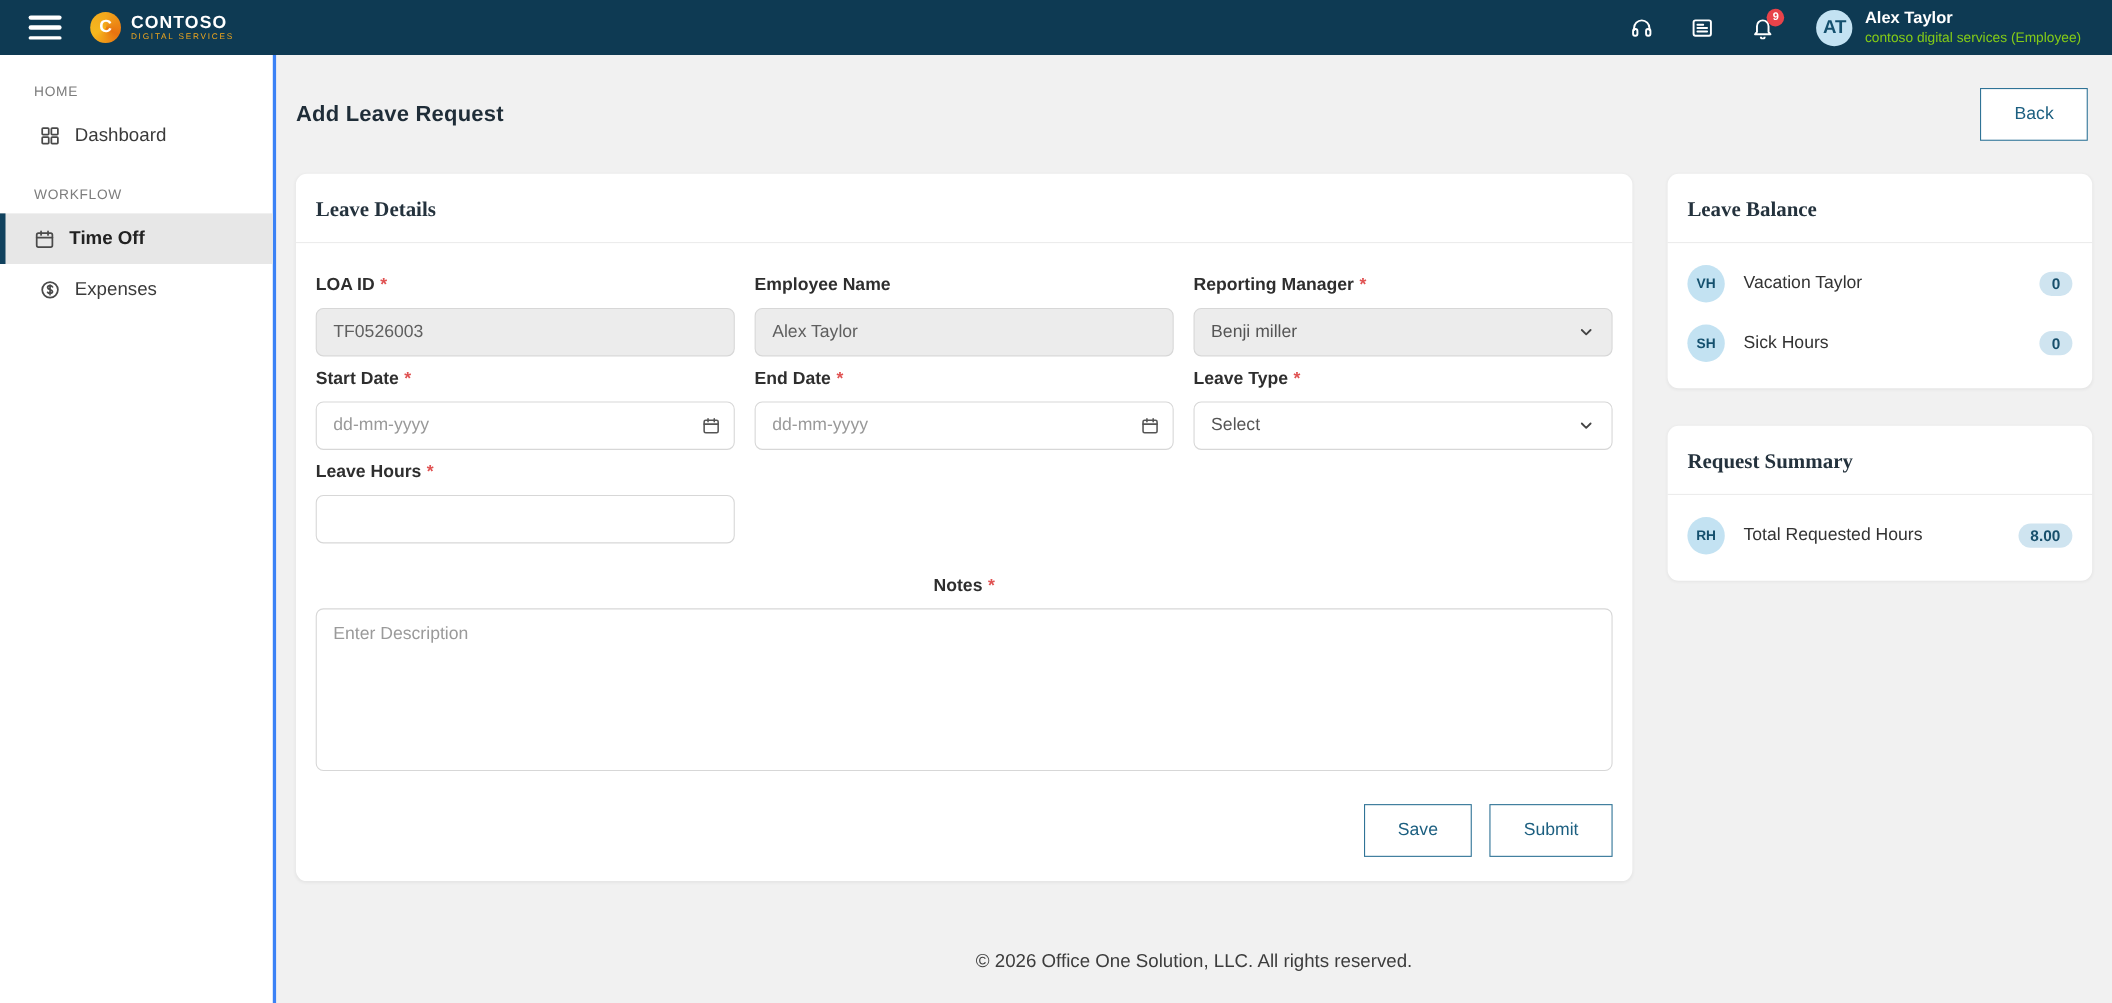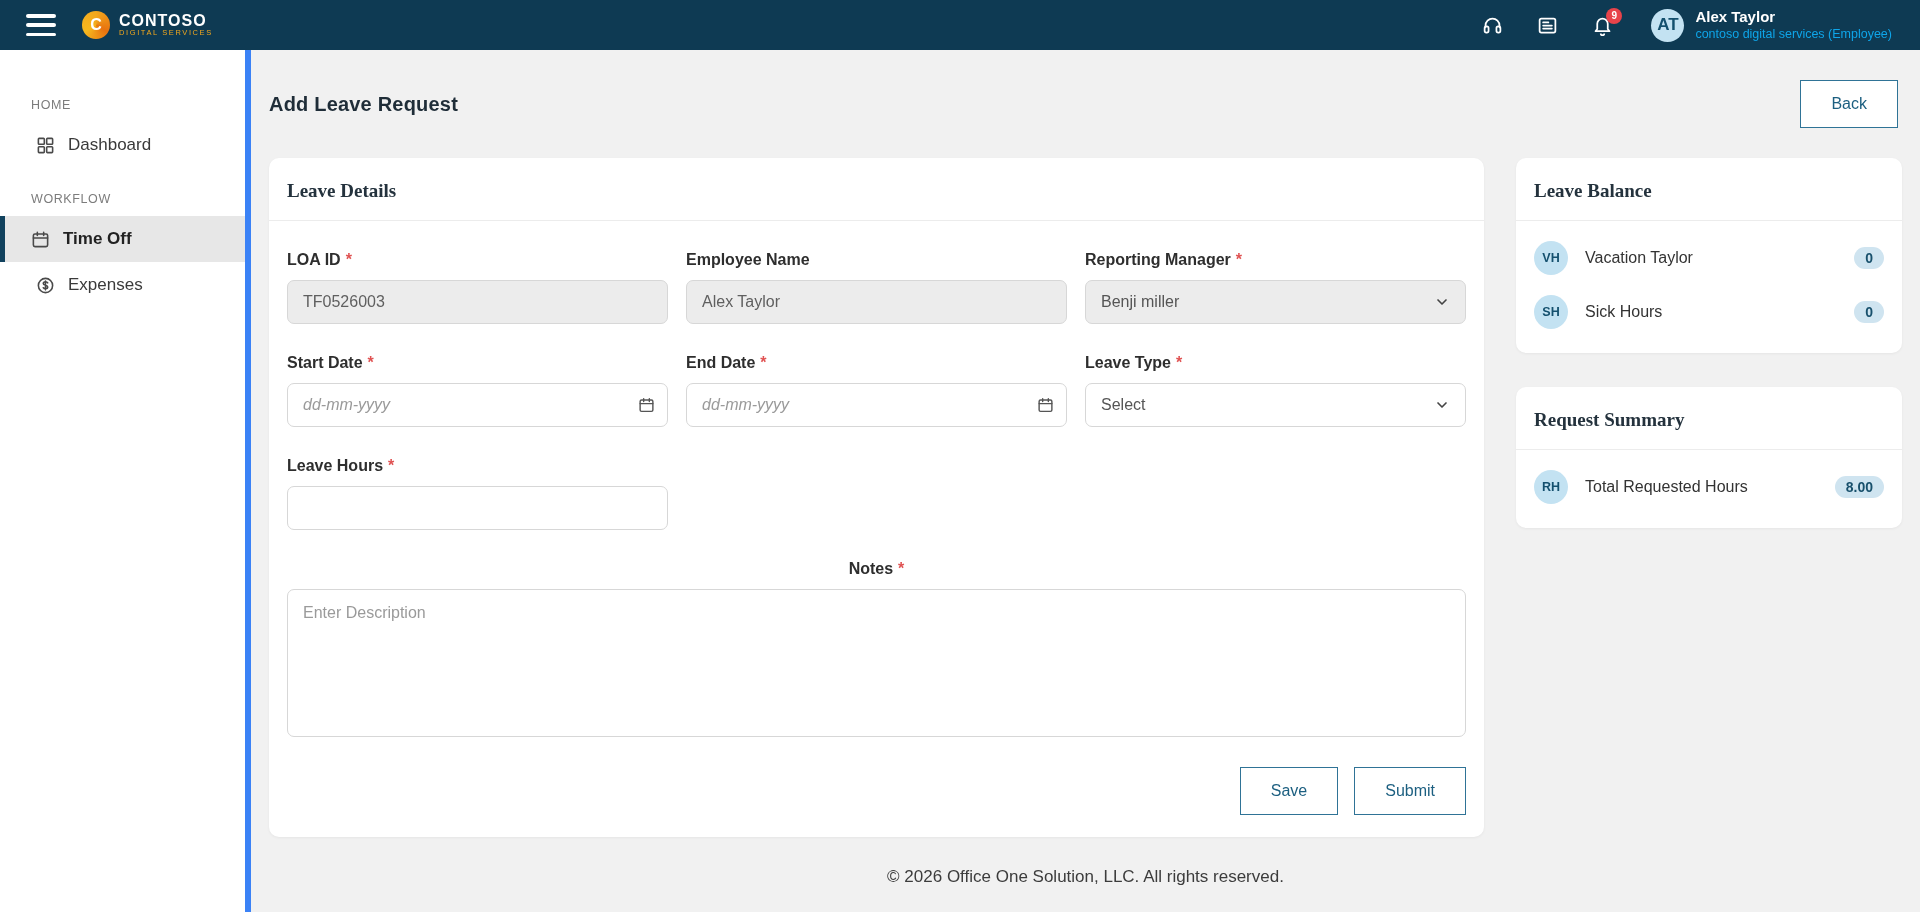--- a/index.html
+++ b/index.html
@@ -16,25 +16,25 @@
   .logo-text { display:flex; flex-direction:column; line-height:1.05; }
   .brand { color:#fff; font-weight:bold; font-size:16px; letter-spacing:1px; }
   .brand-sub { color:#f2a81d; font-size:7.5px; letter-spacing:1.6px; }
   .nav-right { display:flex; align-items:center; gap:34px; }
   .nav-icon { position:relative; background:none; border:none; color:#fff; cursor:pointer; display:flex; align-items:center; }
   .nav-badge { position:absolute; top:-7px; right:-9px; background:#e8434a; color:#fff; font-size:10px; font-weight:bold; min-width:16px; height:16px; border-radius:8px; display:flex; align-items:center; justify-content:center; padding:0 4px; }
   .user { display:flex; align-items:center; gap:11px; cursor:pointer; margin-left:4px; }
   .avatar { width:33px; height:33px; border-radius:50%; background:#c3e2f2; color:#14506e; font-size:17px; font-weight:bold; display:flex; align-items:center; justify-content:center; flex-shrink:0; }
   .user-meta { display:flex; flex-direction:column; line-height:1.25; }
   .user-name { color:#fff; font-weight:bold; font-size:15px; }
-  .user-org { color:#0ea5e9; font-size:12.5px; }
+  .user-org { color:#84cc16; font-size:12.5px; }
 
   
   .shell { display:flex; height:862px; }
-  .sidebar { width:251px; background:#fff; border-right:6px solid #3b82f6; padding-top:38px; flex-shrink:0; }
+  .sidebar { width:251px; background:#fff; border-right:3px solid #3b82f6; padding-top:16px; flex-shrink:0; }
   .section-label { font-size:12.5px; color:#7c7c7c; letter-spacing:.6px; padding:10px 0 10px 31px; }
   .side-item { display:flex; align-items:center; gap:13px; height:46px; padding-left:31px; font-size:17px; color:#3a3a3a; cursor:pointer; border-left:5px solid transparent; }
   .side-item .side-icon { display:flex; align-items:center; color:#4a4a4a; }
   .side-item.active { background:#e7e7e7; border-left:5px solid #11425e; padding-left:26px; font-weight:bold; color:#222; }
   .sidebar .gap { height:14px; }
 
   
   .main { flex:1; display:flex; flex-direction:column; overflow:hidden; }
   .page-header { display:flex; align-items:center; justify-content:space-between; padding:30px 22px 30px 18px; }
   .page-title { font-size:20px; font-weight:bold; color:#1f2d38; letter-spacing:.2px; }
@@ -48,26 +48,26 @@
   .form-card { flex:1; }
   .form-body { padding:30px 18px 22px; }
   .grid3 { display:grid; grid-template-columns:repeat(3, 1fr); column-gap:18px; }
   .field { display:flex; flex-direction:column; }
   .label-row { display:flex; gap:5px; margin-bottom:11px; font-size:16px; font-weight:bold; color:#2e2e2e; }
   .req { color:#e05252; }
   .input, .select { height:44px; border:1px solid #d7d7d7; border-radius:7px; font-size:16px; font-family:inherit; color:#555; padding:0 15px; background:#fff; width:100%; }
   .input::placeholder { color:#9a9a9a; }
   .input:disabled, .filled { background:#ececec; color:#5f5f5f; }
   .input-wrap { position:relative; }
-  .input-wrap .input { padding-right:44px;font-style:italic; }
+  .input-wrap .input { padding-right:44px; }
   .field-icon { position:absolute; right:13px; top:50%; transform:translateY(-50%); color:#555; cursor:pointer; display:flex; }
   .select { display:flex; align-items:center; justify-content:space-between; cursor:pointer; }
   .select .chev { color:#444; }
   .select-value { color:#555; }
-  .row2 { margin-top:30px; }
+  .row2 { margin-top:12px; }
   .notes-block { margin-top:30px;align-items:center; }
   .textarea { width:100%; height:148px; border:1px solid #d7d7d7; border-radius:7px; font-size:16px; font-family:inherit; color:#555; padding:14px 15px; resize:none; }
   .textarea::placeholder { color:#9a9a9a; }
   .actions { display:flex; justify-content:flex-end; gap:16px; margin-top:30px; }
 
   .rightcol { width:386px; flex-shrink:0; display:flex; flex-direction:column; }
   .rightcol .card + .card { margin-top:34px; }
   .balance-rows { padding:10px 0 14px; }
   .balance-row { display:flex; align-items:center; padding:10px 18px; }
   .mini-avatar { width:34px; height:34px; border-radius:50%; background:#c3e2f2; color:#14506e; font-size:12.5px; font-weight:bold; display:flex; align-items:center; justify-content:center; flex-shrink:0; }

